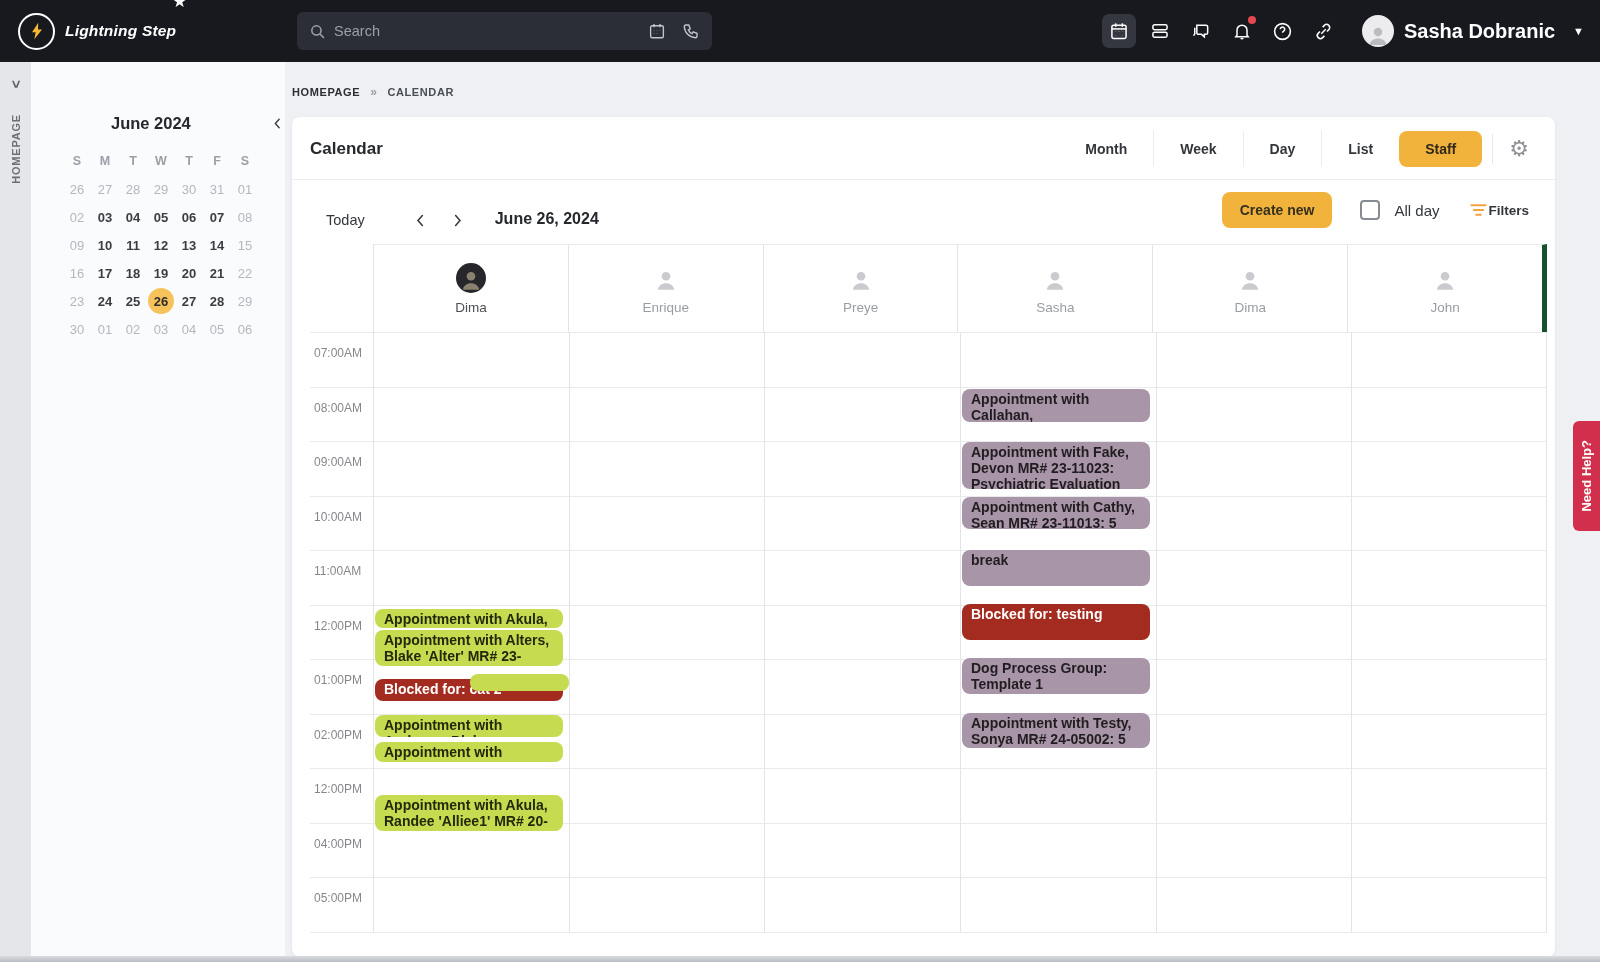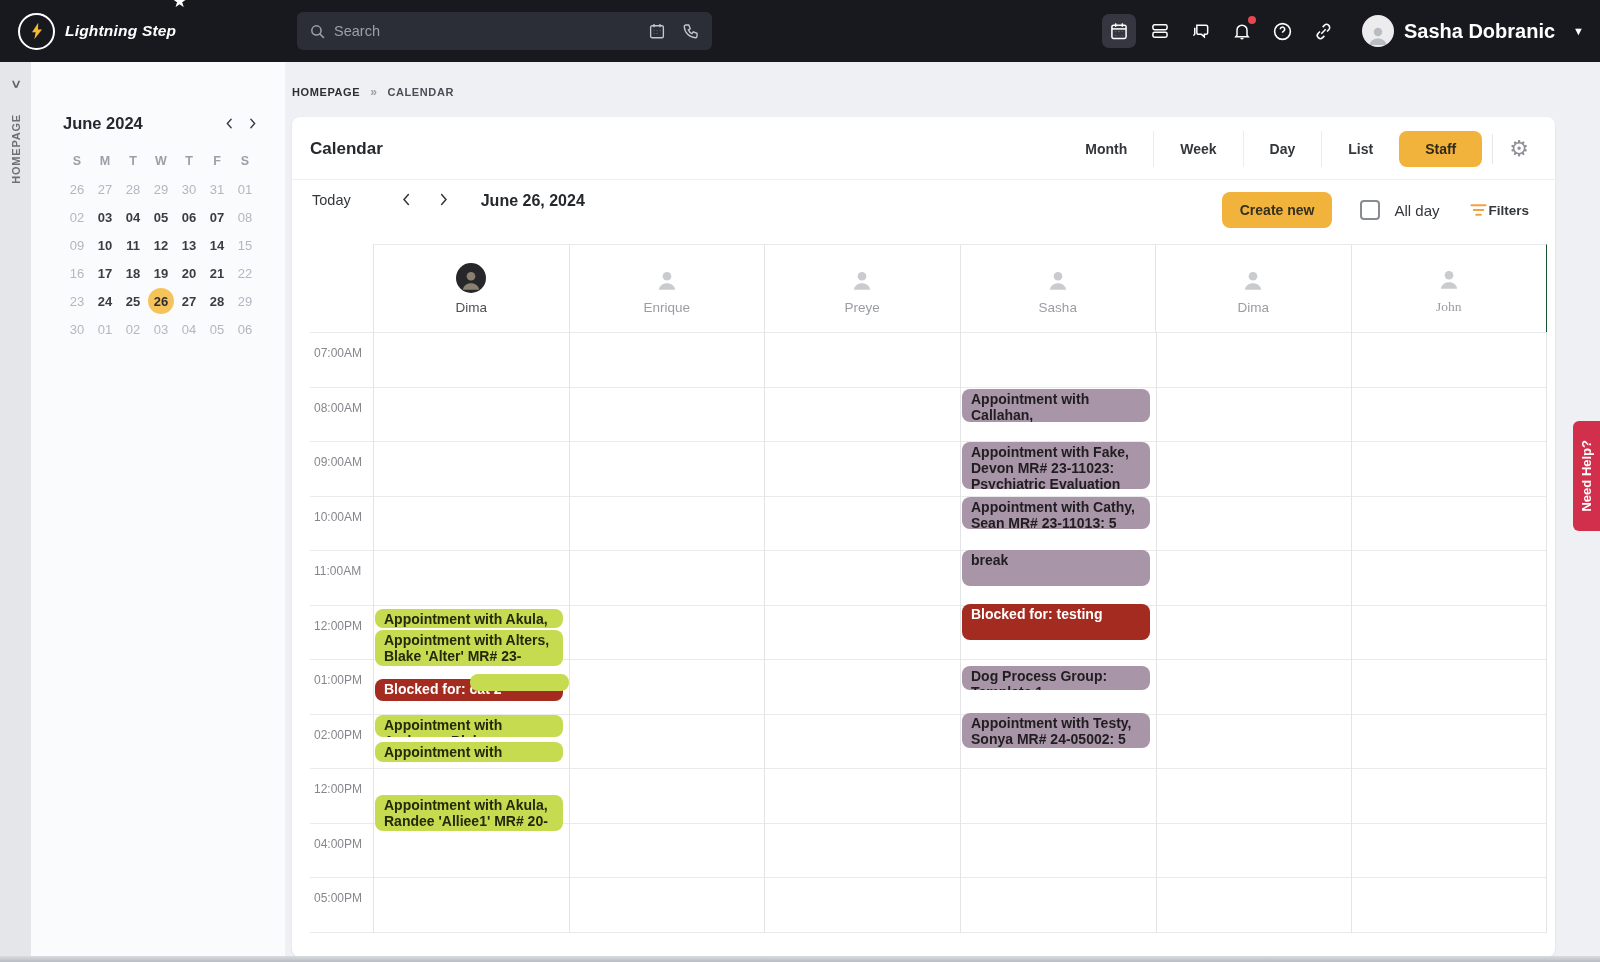--- a/index.html
+++ b/index.html
@@ -35,21 +35,21 @@
   
   .shell { position:absolute; top:62px; left:0; right:0; bottom:0; display:flex; }
   .collapse-strip { width:31px; background:#E5E6EA; display:flex; flex-direction:column;
     align-items:center; padding-top:18px; gap:26px; }
   .sideways { writing-mode:vertical-rl; transform:rotate(180deg); color:#6b7077; }
   .strip-chevron { font-size:14px; color:#5c6067; font-weight:bold; }
   .strip-label { font-size:11px; font-weight:bold; letter-spacing:.8px; }
   .side-panel { width:254px; background:#FAFBFD; padding:52px 0 0 32px; }
 
   
-  .mini-head { display:flex; align-items:center; width:196px; margin-bottom:14px; }
+  .mini-head { display:flex; align-items:center; width:196px; margin-bottom:14px;margin-left:48px; }
   .mini-title { font-size:16.5px; font-weight:bold; color:#25282d; flex:1; }
   .mini-nav { display:flex; gap:10px; }
   .mini-nav .nav-btn { cursor:pointer; display:flex; align-items:center; }
   .mini-grid { width:196px; }
   .mini-row { display:flex; }
   .mini-cell { width:28px; height:28px; display:flex; align-items:center; justify-content:center;
     font-size:13px; }
   .dow { color:#9ba0a8; font-weight:bold; font-size:12.5px; }
   .d-m { color:#b3b7be; }
   .d-b { color:#3a3d42; font-weight:bold; }
@@ -70,41 +70,41 @@
   .page-title { font-size:17px; font-weight:bold; color:#25282d; flex:1; }
   .view-tabs { display:flex; align-items:center; }
   .vtab { padding:10px 26px; font-size:14px; font-weight:bold; color:#33363b; background:#fff;
     border-left:1px solid #ececee; cursor:pointer; }
   .vtab:first-child { border-left:none; }
   .vtab.active { background:#F2B33D; border-radius:8px; border-left:none; color:#30291a; }
   .tabs-sep { width:1px; height:30px; background:#e6e7ea; margin:0 16px 0 10px; }
   .gear { font-size:22px; color:#8d9096; cursor:pointer; line-height:1; }
   .title-divider { height:1px; background:#eceef0; }
 
-  .toolbar { display:flex; align-items:flex-start; padding:12px 26px 12px 20px; }
+  .toolbar { display:flex; align-items:flex-end; padding:12px 26px 12px 34px; }
   .today-btn { font-size:14.5px; color:#33363b; cursor:pointer; margin-right:48px; }
   .nav-arrows { display:flex; gap:22px; margin-right:30px; }
   .nav-arrows .nav-btn { cursor:pointer; display:flex; align-items:center; }
   .cur-date { font-size:16px; font-weight:bold; color:#25282d; }
   .toolbar-right { margin-left:auto; display:flex; align-items:center; gap:18px; }
   .create-btn { background:#F2B33D; border:none; border-radius:8px; padding:10px 18px;
     font-size:14px; font-weight:bold; color:#33301f; cursor:pointer; font-family:"Liberation Sans",sans-serif; }
   .allday { display:flex; align-items:center; gap:14px; margin-left:10px; }
   .checkbox { width:20px; height:20px; border:2px solid #878b92; border-radius:4px; background:#fff; cursor:pointer; }
   .allday-label { font-size:15px; color:#33363b; }
   .filters { display:flex; align-items:center; gap:0; cursor:pointer; margin-left:12px; }
   .filters-label { font-size:13.5px; font-weight:bold; color:#33363b; }
 
   
   .grid { margin:4px 8px 0 18px; position:relative; }
   .staff-row { display:flex; height:88px; }
   .gutter-cell { width:63px; }
   .staff-cell { flex:1; border-left:1px solid #e3e4e8; border-top:1px solid #e9eaec;
     display:flex; flex-direction:column; align-items:center; justify-content:center; gap:7px; }
-  .staff-cell:last-child { border-right:1px solid #14532d;font-family:Liberation Serif, serif; }
+  .staff-cell:last-child { border-right:5px solid #14532d; }
   .staff-avatar { width:30px; height:30px; border-radius:50%; overflow:hidden; display:flex;
     align-items:flex-end; justify-content:center; }
   .staff-avatar.ph { background:transparent; }
   .staff-avatar.photo { background:#26262b; }
   .staff-name { font-size:13.5px; color:#9a9da3; }
   .staff-name.dark { color:#4c4f55; }
 
   .hours-wrap { position:relative; }
   .hour-row { display:flex; height:54.5px; border-top:1px solid #e9eaec; }
   .hours-wrap .bottom-line { border-top:1px solid #e9eaec; }
@@ -509,21 +509,21 @@
                 <div class="event purple" style="top: 165px; height: 32px; left: calc(50% + 2px); width: calc(16.6667% - 8px);">
                   <div>Appointment with Cathy,</div>
                   <div>Sean MR# 23-11013: 5</div>
                 </div>
                 <div class="event purple" style="top: 218px; height: 36px; left: calc(50% + 2px); width: calc(16.6667% - 8px);">
                   <div>break</div>
                 </div>
                 <div class="event red" style="top: 272px; height: 36px; left: calc(50% + 2px); width: calc(16.6667% - 8px);">
                   <div>Blocked for: testing</div>
                 </div>
-                <div class="event purple" style="top: 334px; height: 24px; left: calc(50% + 2px); width: calc(16.6667% - 8px);">
+                <div class="event purple" style="top: 326px; height: 36px; left: calc(50% + 2px); width: calc(16.6667% - 8px);">
                   <div>Dog Process Group:</div>
                   <div>Template 1</div>
                 </div>
                 <div class="event purple" style="top: 381px; height: 35px; left: calc(50% + 2px); width: calc(16.6667% - 8px);">
                   <div>Appointment with Testy,</div>
                   <div>Sonya MR# 24-05002: 5</div>
                 </div>
               </div>
           </div>
         </div>

